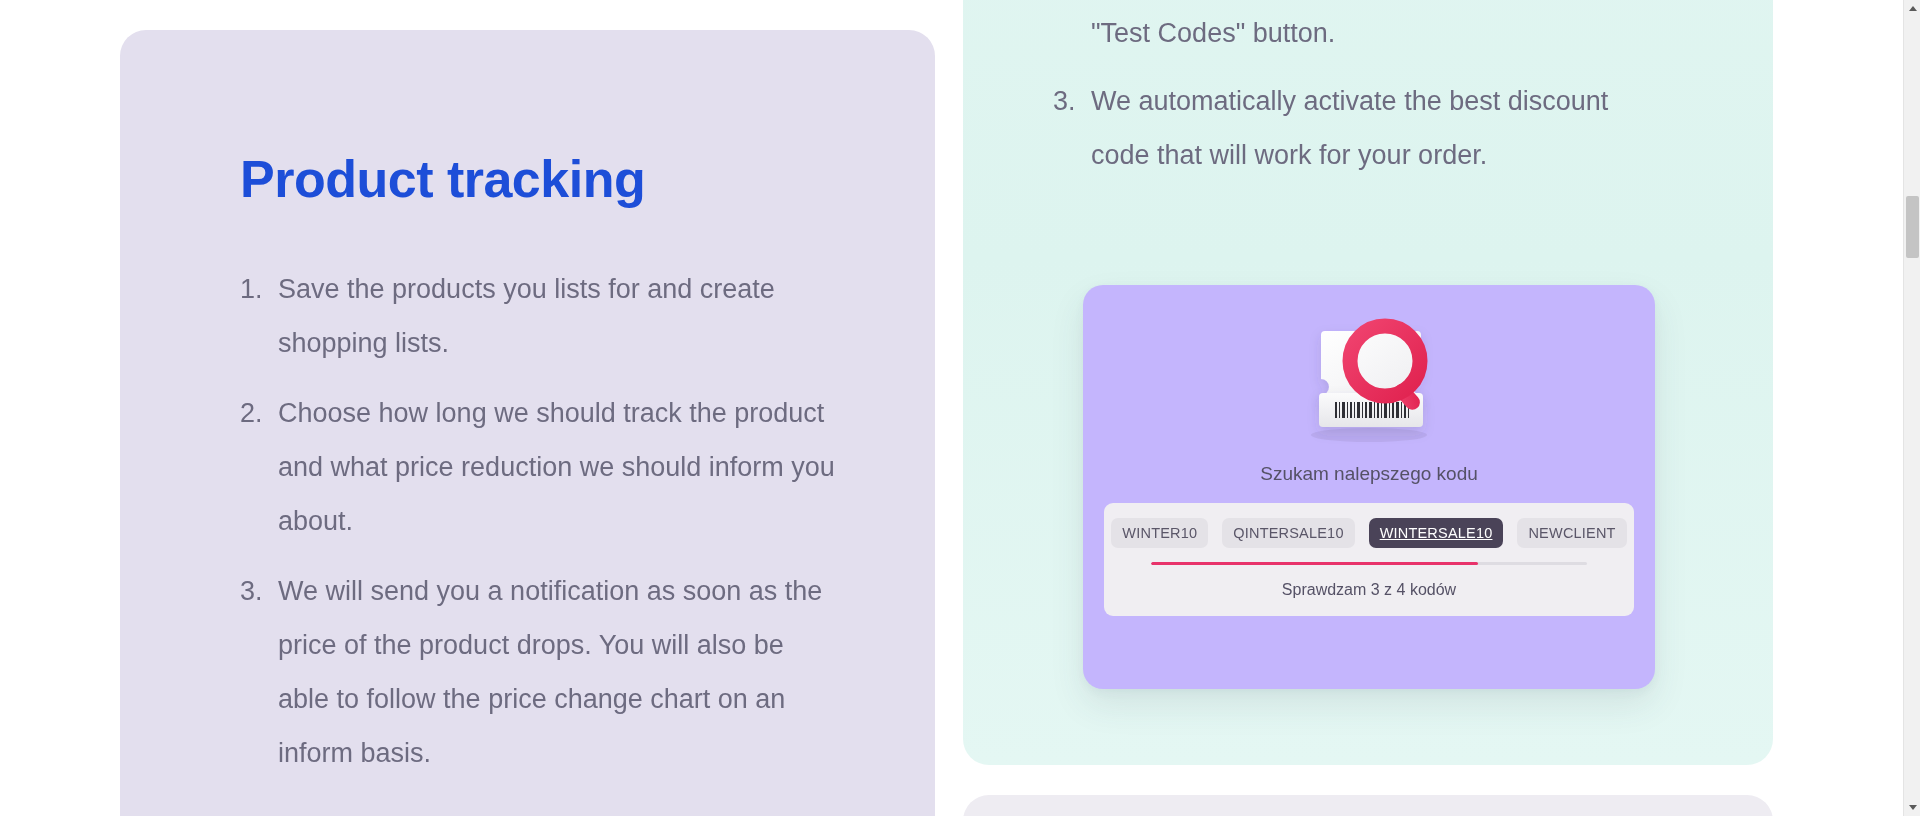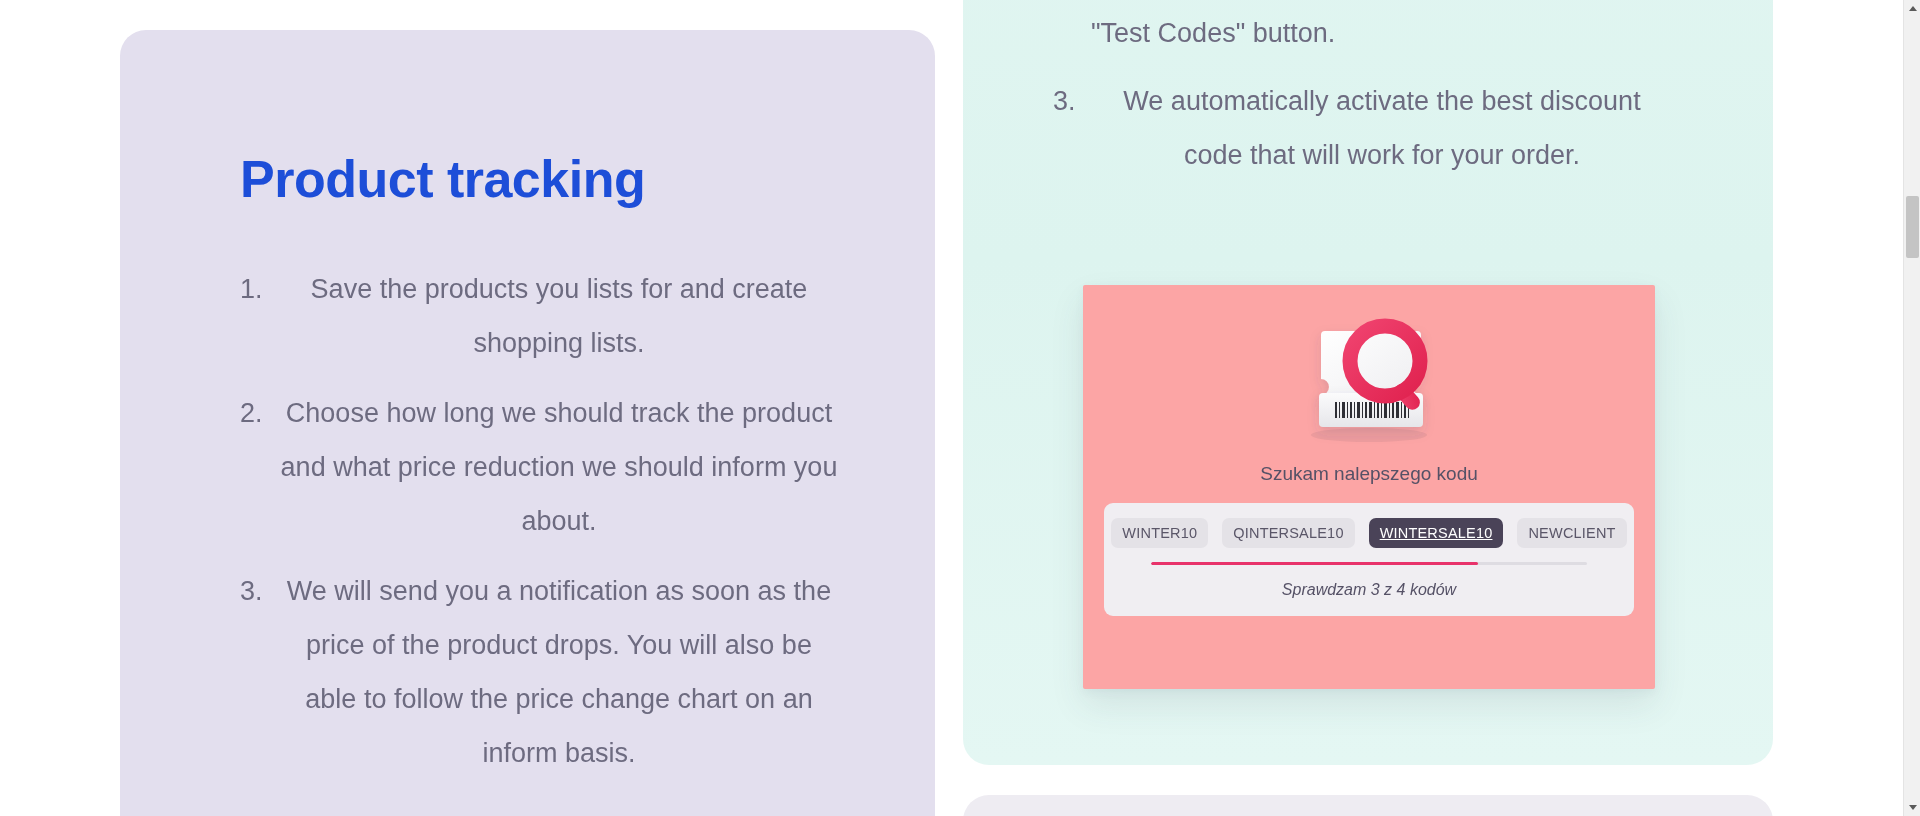--- a/index.html
+++ b/index.html
@@ -62,21 +62,20 @@
   }
 
   .step-num {
     flex: 0 0 auto;
     width: 38px;
     color: #6d6b80;
   }
 
   .step-text {
     flex: 1 1 auto;
-    text-align: center;
   }
 
   
   .card-mint {
     position: absolute;
     left: 963px;
     top: -360px;
     width: 810px;
     height: 1125px;
     background: linear-gradient(180deg, #e3f6f2 0%, #ddf4ef 55%, #e4f7f3 100%);
@@ -102,22 +101,22 @@
     margin-top: 14px;
   }
 
   
   .white-panel {
     position: absolute;
     left: 1083px;
     top: 285px;
     width: 572px;
     height: 404px;
-    background: #fca5a5;
-    border-radius: 2px;
+    background: #c4b5fd;
+    border-radius: 20px;
     box-shadow: 0 16px 34px rgba(60, 70, 90, 0.10),
                 0 3px 10px rgba(60, 70, 90, 0.05);
   }
 
   .illus {
     position: absolute;
     left: 50%;
     top: 18px;
     width: 200px;
     height: 150px;
@@ -186,21 +185,20 @@
   }
 
   .codes-status {
     position: absolute;
     left: 0;
     right: 0;
     top: 78px;
     text-align: center;
     font-size: 16px;
     color: #555166;
-    font-style: italic;
   }
 
   
   .card-next {
     position: absolute;
     left: 963px;
     top: 795px;
     width: 810px;
     height: 300px;
     background: #eeecf2;

